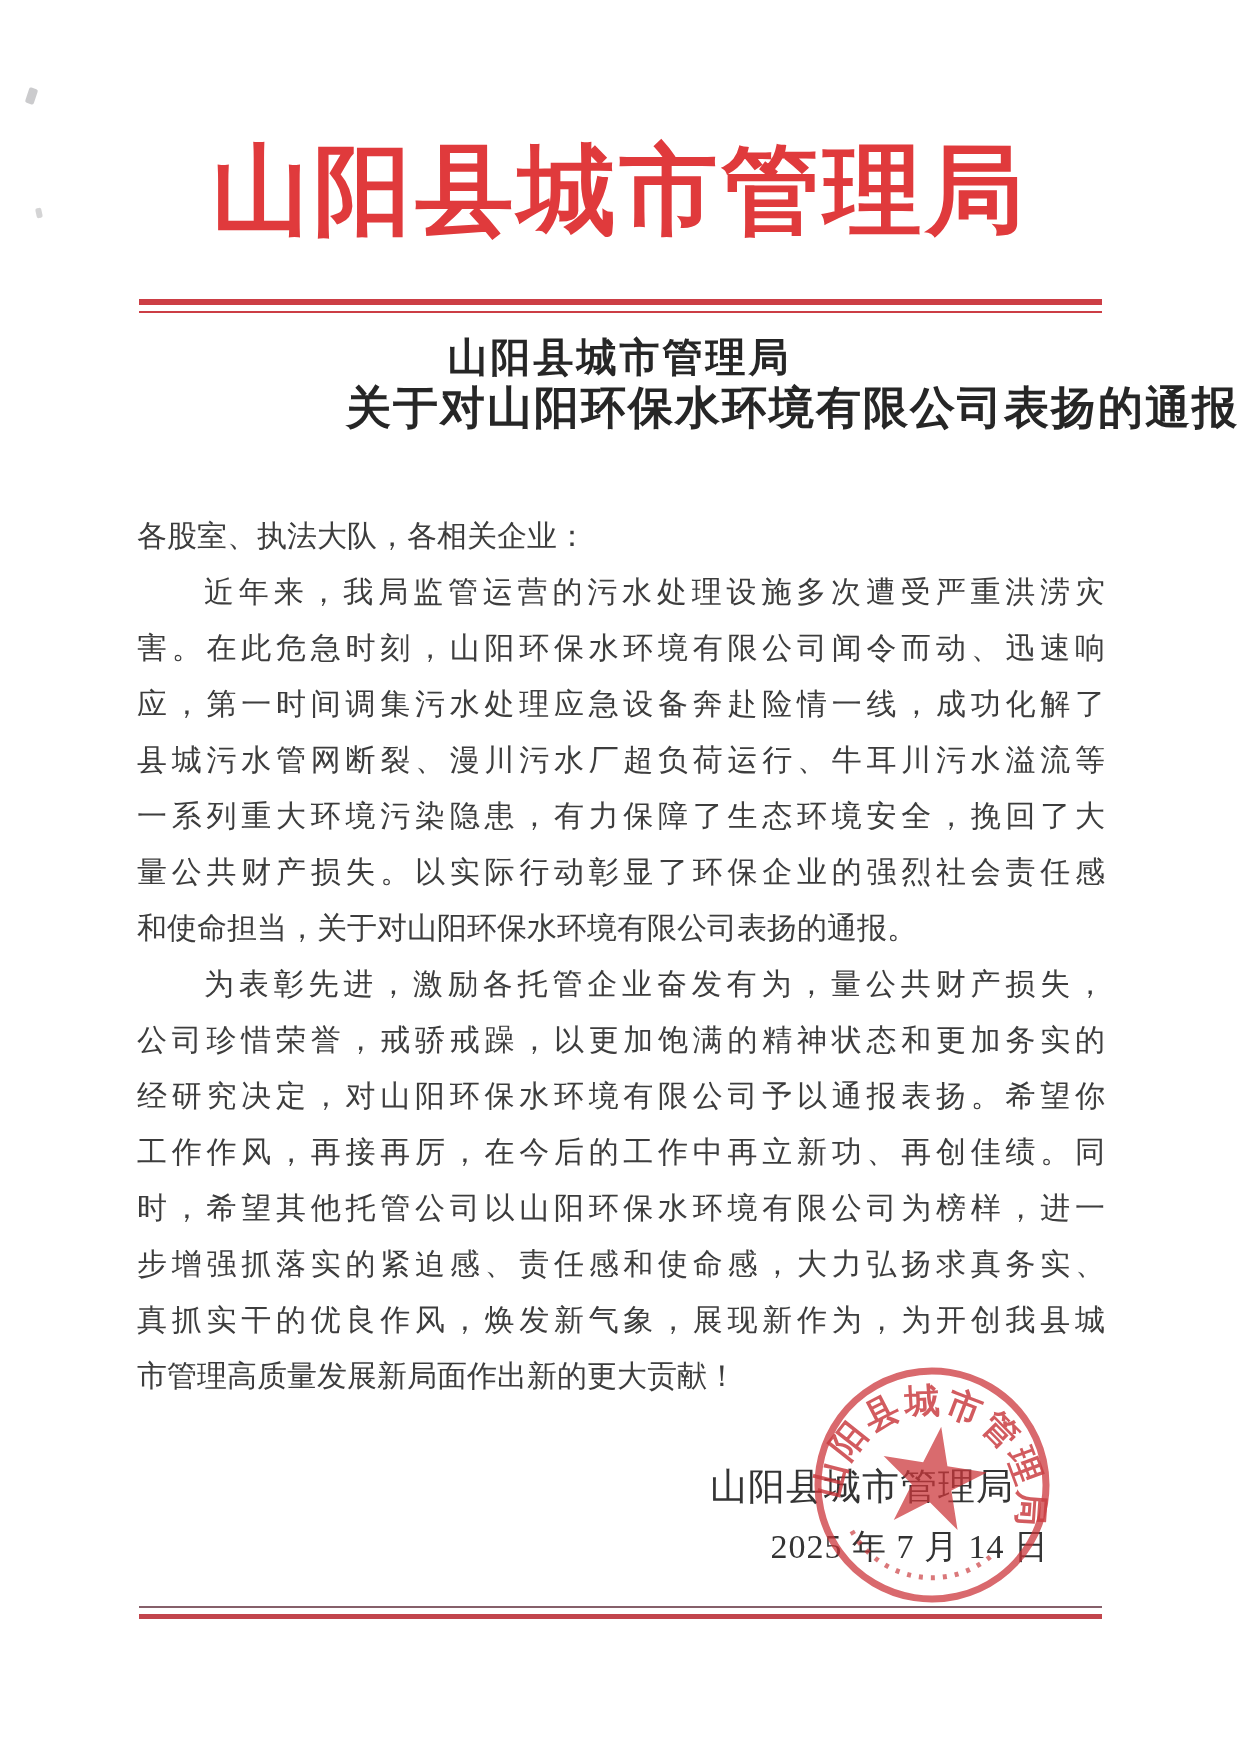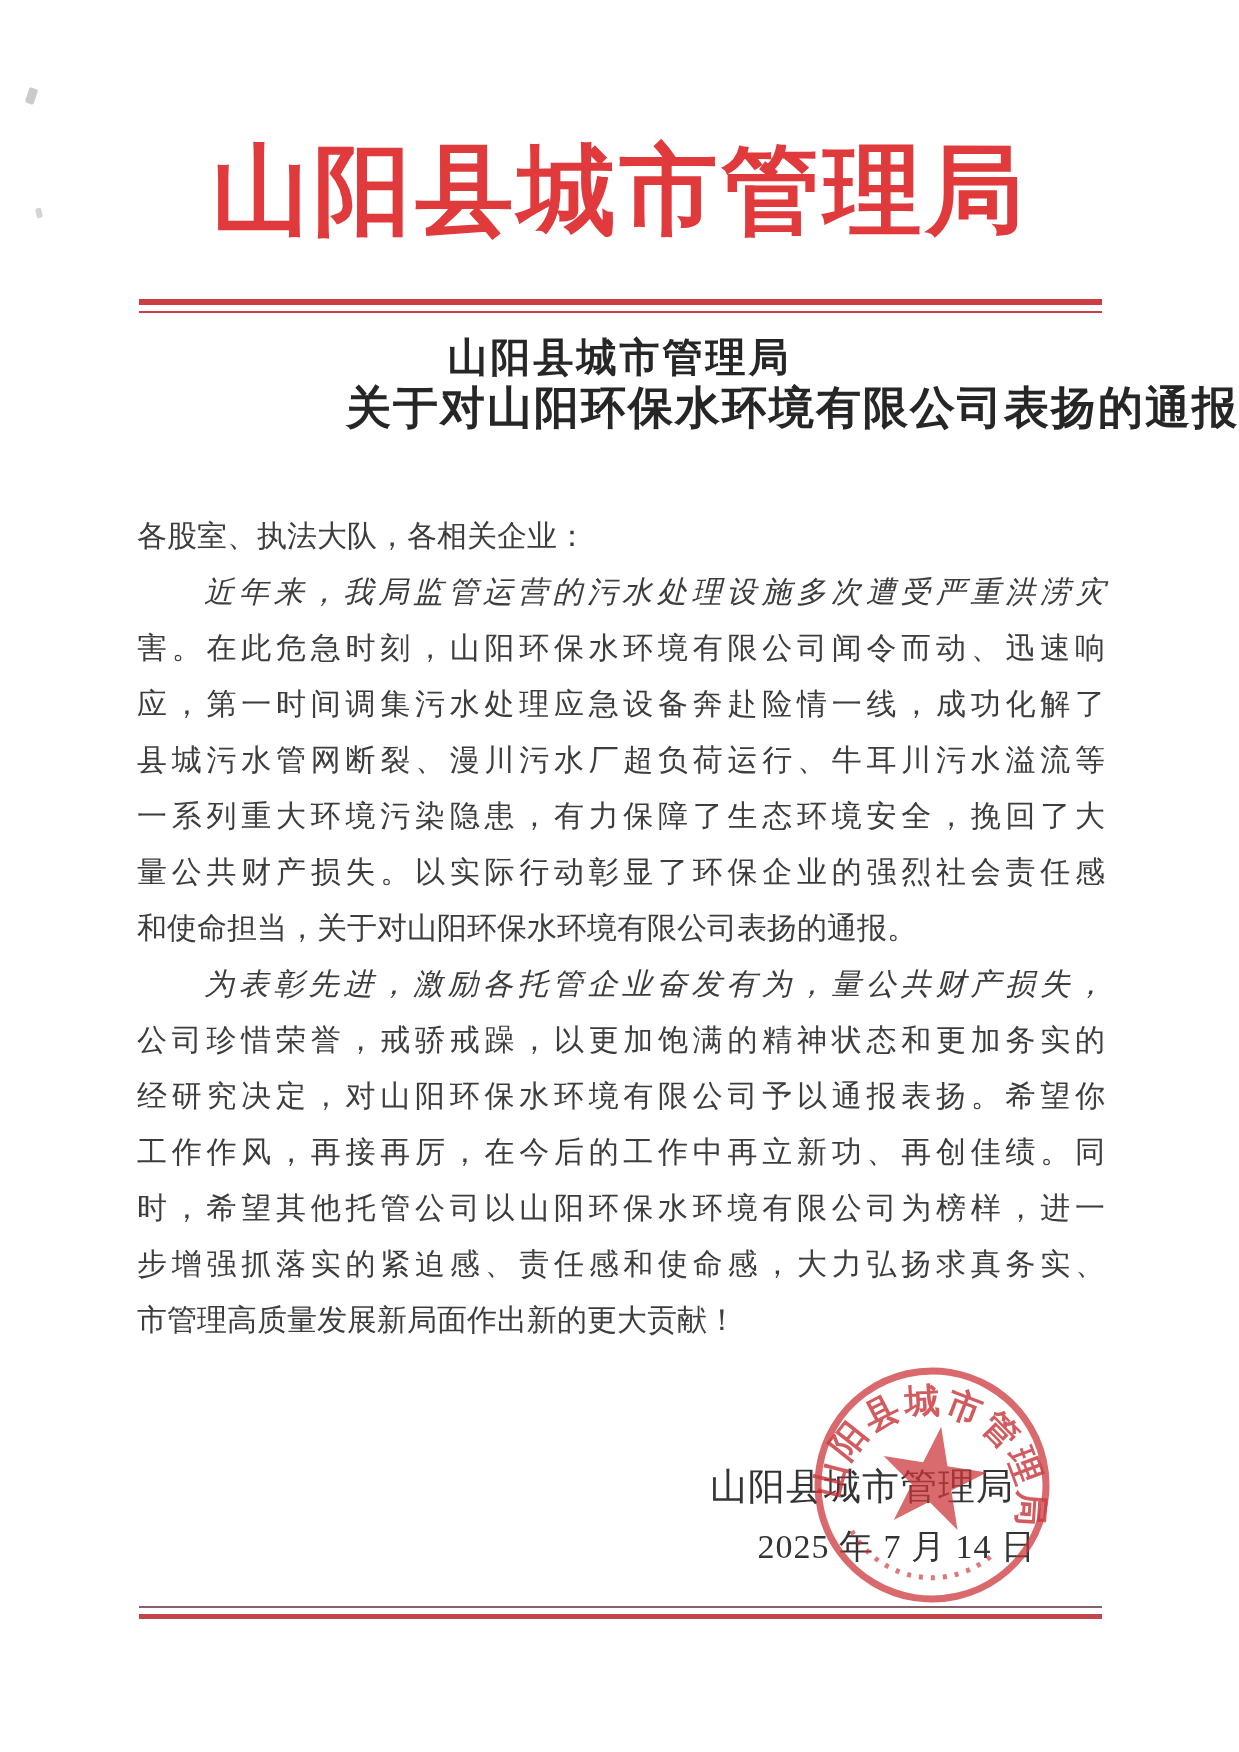--- a/index.html
+++ b/index.html
@@ -26,29 +26,29 @@
     position:absolute; top:378px; left:0; width:100%; text-align:right;
     font-size:45px; font-weight:bold; color:#262626; letter-spacing:2px;
   }
   
   .body-block {
     position:absolute; left:137px; top:508px; width:968px;
     font-size:30px; color:#3d3d3d;
   }
   .line { height:56px; line-height:56px; }
   .j { text-align:justify; text-align-last:justify; }
-  .indent { text-indent:67px;font-style:italic; }
+  .indent { text-indent:67px; }
   
   .sign-agency {
     position:absolute; top:1462px; left:0; width:1014px; text-align:right;
     font-size:37px; color:#343434; letter-spacing:1px;
   }
   .sign-date {
     position:absolute; top:1524px; left:0; width:1036px; text-align:right;
-    font-size:34px; color:#343434; letter-spacing:1px;
+    font-size:34px; color:#343434; letter-spacing:1px;padding-left:13px;
   }
   
   .rule-bottom-thin  { top:1606px; height:2px; background:#86606a; }
   .rule-bottom-thick { top:1614px; height:5px; background:#c2454c; }
   
   .seal {
     position:absolute; left:782px; top:1335px; width:300px; height:300px;
     z-index:5; transform:rotate(9deg); opacity:0.92; pointer-events:none;
   }
   
@@ -78,20 +78,21 @@
     <div class="line j">一系列重大环境污染隐患，有力保障了生态环境安全，挽回了大</div>
     <div class="line j">量公共财产损失。以实际行动彰显了环保企业的强烈社会责任感</div>
     <div class="line">和使命担当，关于对山阳环保水环境有限公司表扬的通报。</div>
 
     <div class="line j indent">为表彰先进，激励各托管企业奋发有为，量公共财产损失，</div>
     <div class="line j">公司珍惜荣誉，戒骄戒躁，以更加饱满的精神状态和更加务实的</div>
     <div class="line j">经研究决定，对山阳环保水环境有限公司予以通报表扬。希望你</div>
     <div class="line j">工作作风，再接再厉，在今后的工作中再立新功、再创佳绩。同</div>
     <div class="line j">时，希望其他托管公司以山阳环保水环境有限公司为榜样，进一</div>
     <div class="line j">步增强抓落实的紧迫感、责任感和使命感，大力弘扬求真务实、</div>
+    <div class="line j">真抓实干的优良作风，焕发新气象，展现新作为，为开创我县城</div>
     <div class="line">市管理高质量发展新局面作出新的更大贡献！</div>
   </div>
 
   <div class="sign-agency">山阳县城市管理局</div>
   <div class="sign-date">2025 年 7 月 14 日</div>
 
   <div class="rule rule-bottom-thin"></div>
   <div class="rule rule-bottom-thick"></div>
 
   <svg class="seal" viewBox="0 0 300 300">

